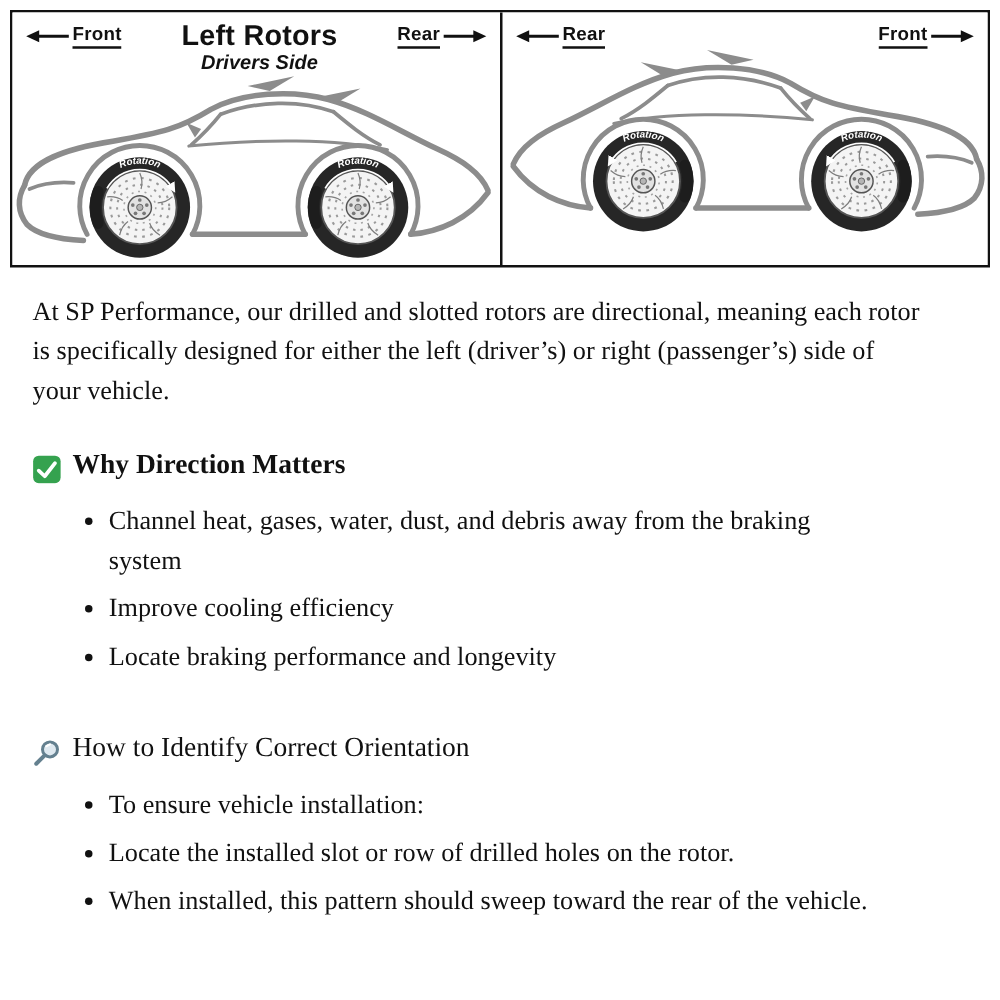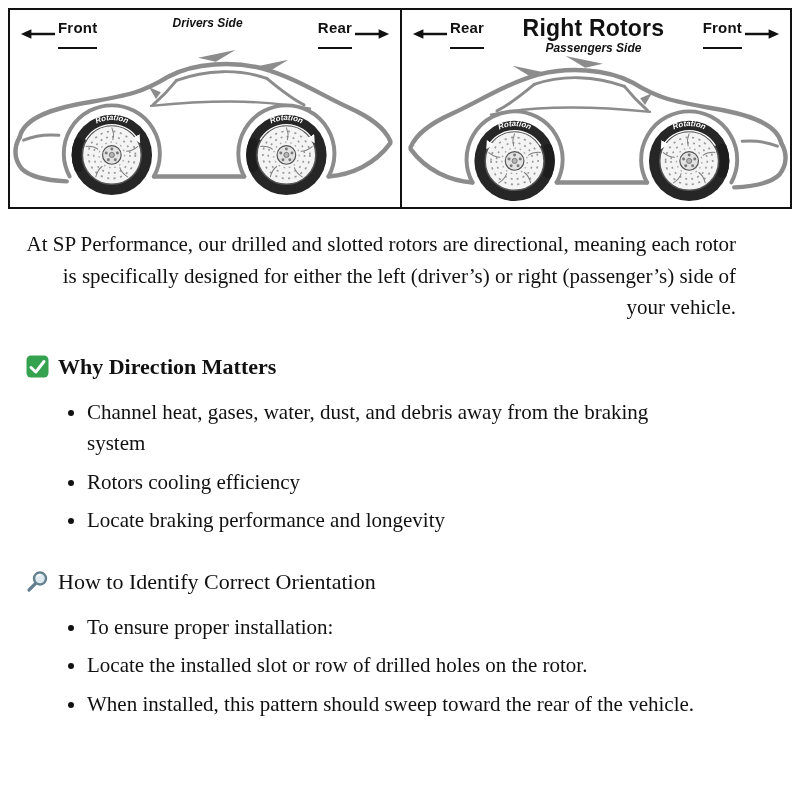--- a/index.html
+++ b/index.html
@@ -10,55 +10,56 @@
   .diagram { display: flex; margin: 8px 8px 6px 8px; border: 2px solid #111; }
   .panel { flex: 1 1 50%; background: #fff; position: relative; }
   .panel + .panel { border-left: 2px solid #111; }
   .panel-header {
     display: flex; align-items: flex-start; justify-content: space-between;
     padding: 6px 10px 0 10px; font-family: "Liberation Sans", sans-serif;
   }
   .dir-label-group { display: flex; align-items: center; gap: 2px; margin-top: 3px; }
   .dir-label {
     font-weight: bold; font-size: 15px; border-bottom: 2.5px solid #111;
-    padding-bottom: 11px; letter-spacing: .2px;
+    padding-bottom: 1px; letter-spacing: .2px;
   }
   .panel-titles { text-align: center; line-height: 1.1; }
   .panel-title { font-size: 23px; font-weight: bold; letter-spacing: .2px; }
-  .panel-subtitle { font-size: 12px; font-weight: bold; font-style: italic; margin-top: 1px; }
+  .panel-subtitle { font-size: 16px; font-weight: bold; font-style: italic; margin-top: 1px; }
   .car-svg { display: block; width: 100%; height: 152px; }
 
   
   .content { padding: 14px 26px 10px 26px; font-size: 21px; line-height: 1.5; max-width: 790px; }
-  .intro { max-width: 710px; text-align: right; }
+  .intro { max-width: 710px; }
   .section-heading {
-    display: flex; align-items: center; gap: 9px;
+    display: flex; align-items: flex-end; gap: 9px;
     font-size: 22px; font-weight: bold; margin-top: 26px;
   }
-  .section-heading.regular { font-weight: normal; margin-top: 28px; }
+  .section-heading.regular { font-weight: normal; margin-top: 40px; }
   .icon-box { display: inline-flex; flex: 0 0 auto; }
   .lead { margin-top: 24px; }
   ul.bullets { margin: 14px 0 0 0; padding-left: 46px; list-style: disc outside; max-width: 700px; }
   ul.bullets li { margin: 7px 15px; }
 </style>
 </head>
 <body>
 
 <div class="diagram">
 
   <div class="panel">
     <div class="panel-header">
       <div class="dir-label-group">
         <svg width="36" height="12" viewBox="0 0 38 12">
           <path d="M37 6 H10" stroke="#111" stroke-width="2.6"></path>
           <path d="M12 1 L1 6 L12 11 Z" fill="#111"></path>
         </svg>
         <span class="dir-label">Front</span>
       </div>
       <div class="panel-titles">
+        <div class="panel-title">Left Rotors</div>
         <div class="panel-subtitle">Drivers Side</div>
       </div>
       <div class="dir-label-group">
         <span class="dir-label">Rear</span>
         <svg width="36" height="12" viewBox="0 0 38 12">
           <path d="M1 6 H28" stroke="#111" stroke-width="2.6"></path>
           <path d="M26 1 L37 6 L26 11 Z" fill="#111"></path>
         </svg>
       </div>
     </div>
@@ -137,24 +138,20 @@
 
   <div class="panel">
     <div class="panel-header">
       <div class="dir-label-group">
         <svg width="36" height="12" viewBox="0 0 38 12">
           <path d="M37 6 H10" stroke="#111" stroke-width="2.6"></path>
           <path d="M12 1 L1 6 L12 11 Z" fill="#111"></path>
         </svg>
         <span class="dir-label">Rear</span>
       </div>
-      <div class="panel-titles">
-        <div class="panel-title">Right Rotors</div>
-        <div class="panel-subtitle">Passengers Side</div>
-      </div>
       <div class="dir-label-group">
         <span class="dir-label">Front</span>
         <svg width="36" height="12" viewBox="0 0 38 12">
           <path d="M1 6 H28" stroke="#111" stroke-width="2.6"></path>
           <path d="M26 1 L37 6 L26 11 Z" fill="#111"></path>
         </svg>
       </div>
     </div>
 
     <svg class="car-svg" viewBox="0 0 390 155">
@@ -241,34 +238,34 @@
         <rect x="0.5" y="0.5" width="22" height="22" rx="4.5" fill="#35a24f"></rect>
         <polyline points="5,12.5 9.8,17 18,6.5" fill="none" stroke="#fff" stroke-width="3" stroke-linecap="round" stroke-linejoin="round"></polyline>
       </svg>
     </span>
     <span>Why Direction Matters</span>
   </div>
 
 
   <ul class="bullets">
     <li>Channel heat, gases, water, dust, and debris away from the braking system</li>
-    <li>Rotors cooling efficiency</li>
+    <li>Improve cooling efficiency</li>
     <li>Locate braking performance and longevity</li>
   </ul>
 
   <div class="section-heading regular">
     <span class="icon-box">
       <svg width="23" height="23" viewBox="0 0 23 23">
         <circle cx="14" cy="8.5" r="6" fill="#dfe9f0" stroke="#64808f" stroke-width="2.4"></circle>
         <line x1="9.5" y1="13.5" x2="3" y2="20" stroke="#64808f" stroke-width="3.2" stroke-linecap="round"></line>
         <line x1="11" y1="6" x2="14" y2="4.5" stroke="#fff" stroke-width="1.6" stroke-linecap="round"></line>
       </svg>
     </span>
     <span>How to Identify Correct Orientation</span>
   </div>
 
   <ul class="bullets">
-    <li>To ensure proper installation:</li>
+    <li>To ensure vehicle installation:</li>
     <li>Locate the installed slot or row of drilled holes on the rotor.</li>
     <li>When installed, this pattern should sweep toward the rear of the vehicle.</li>
   </ul>
 
 </div>
 
 </body></html>

